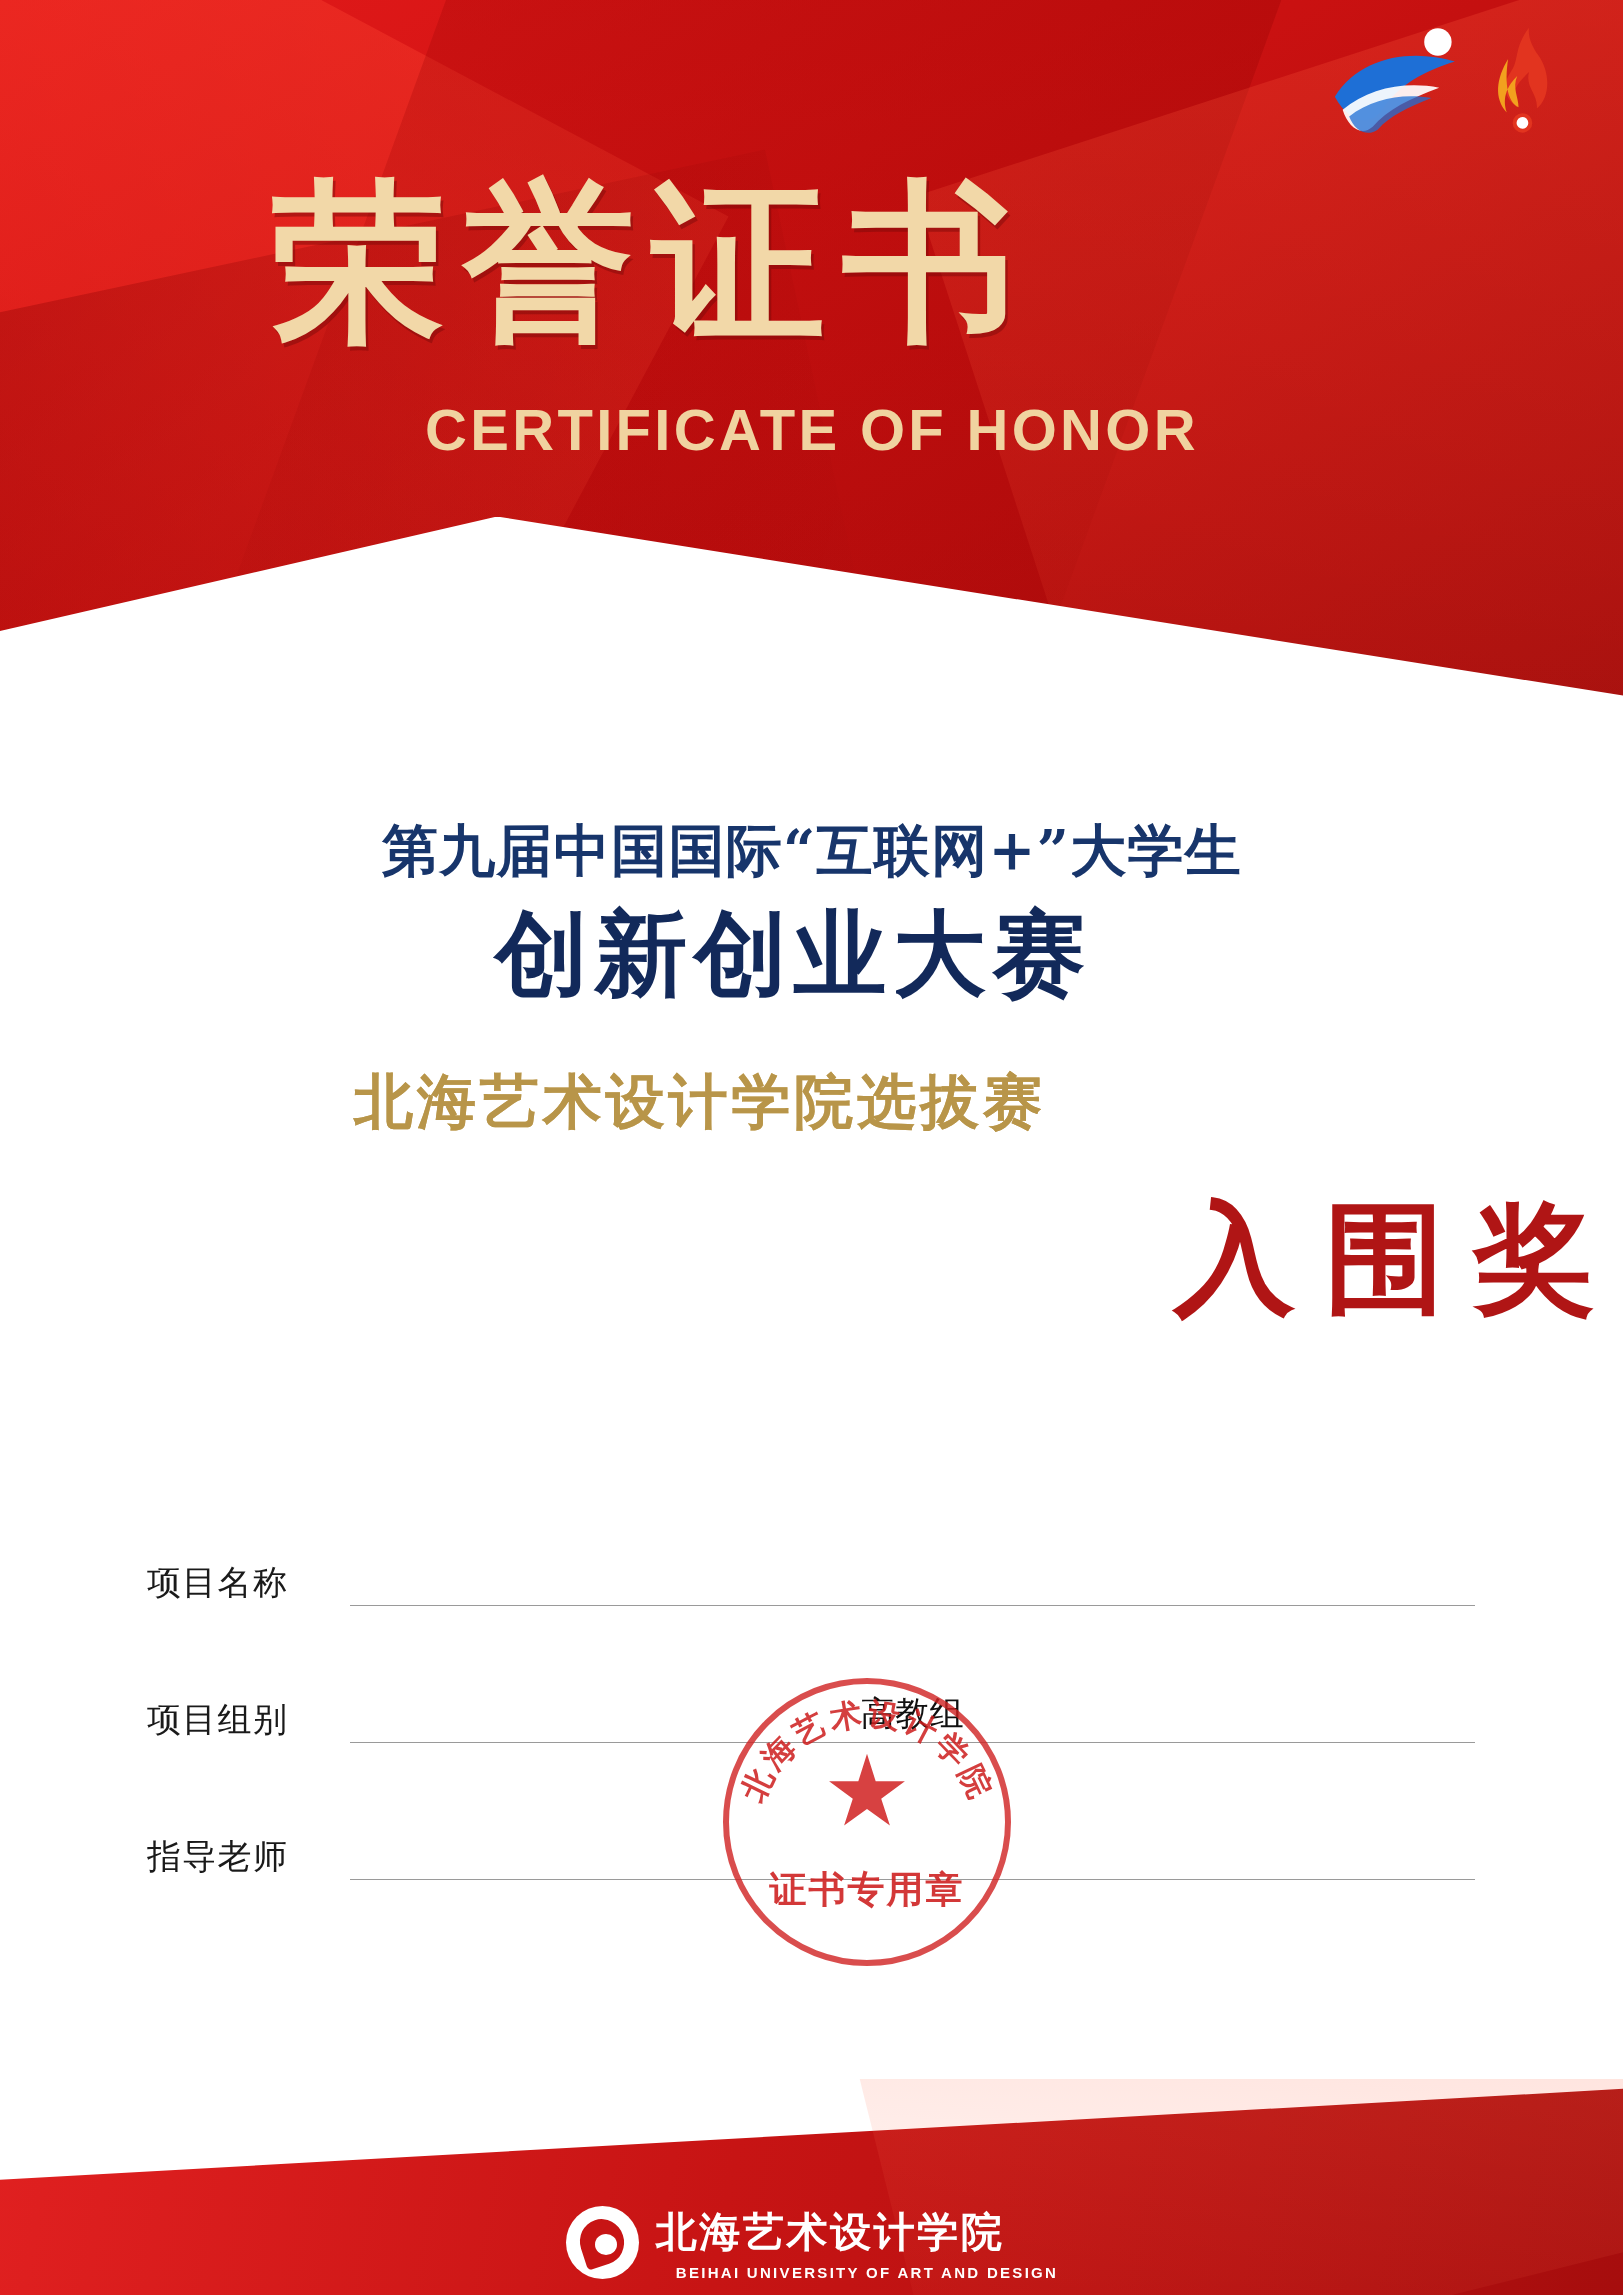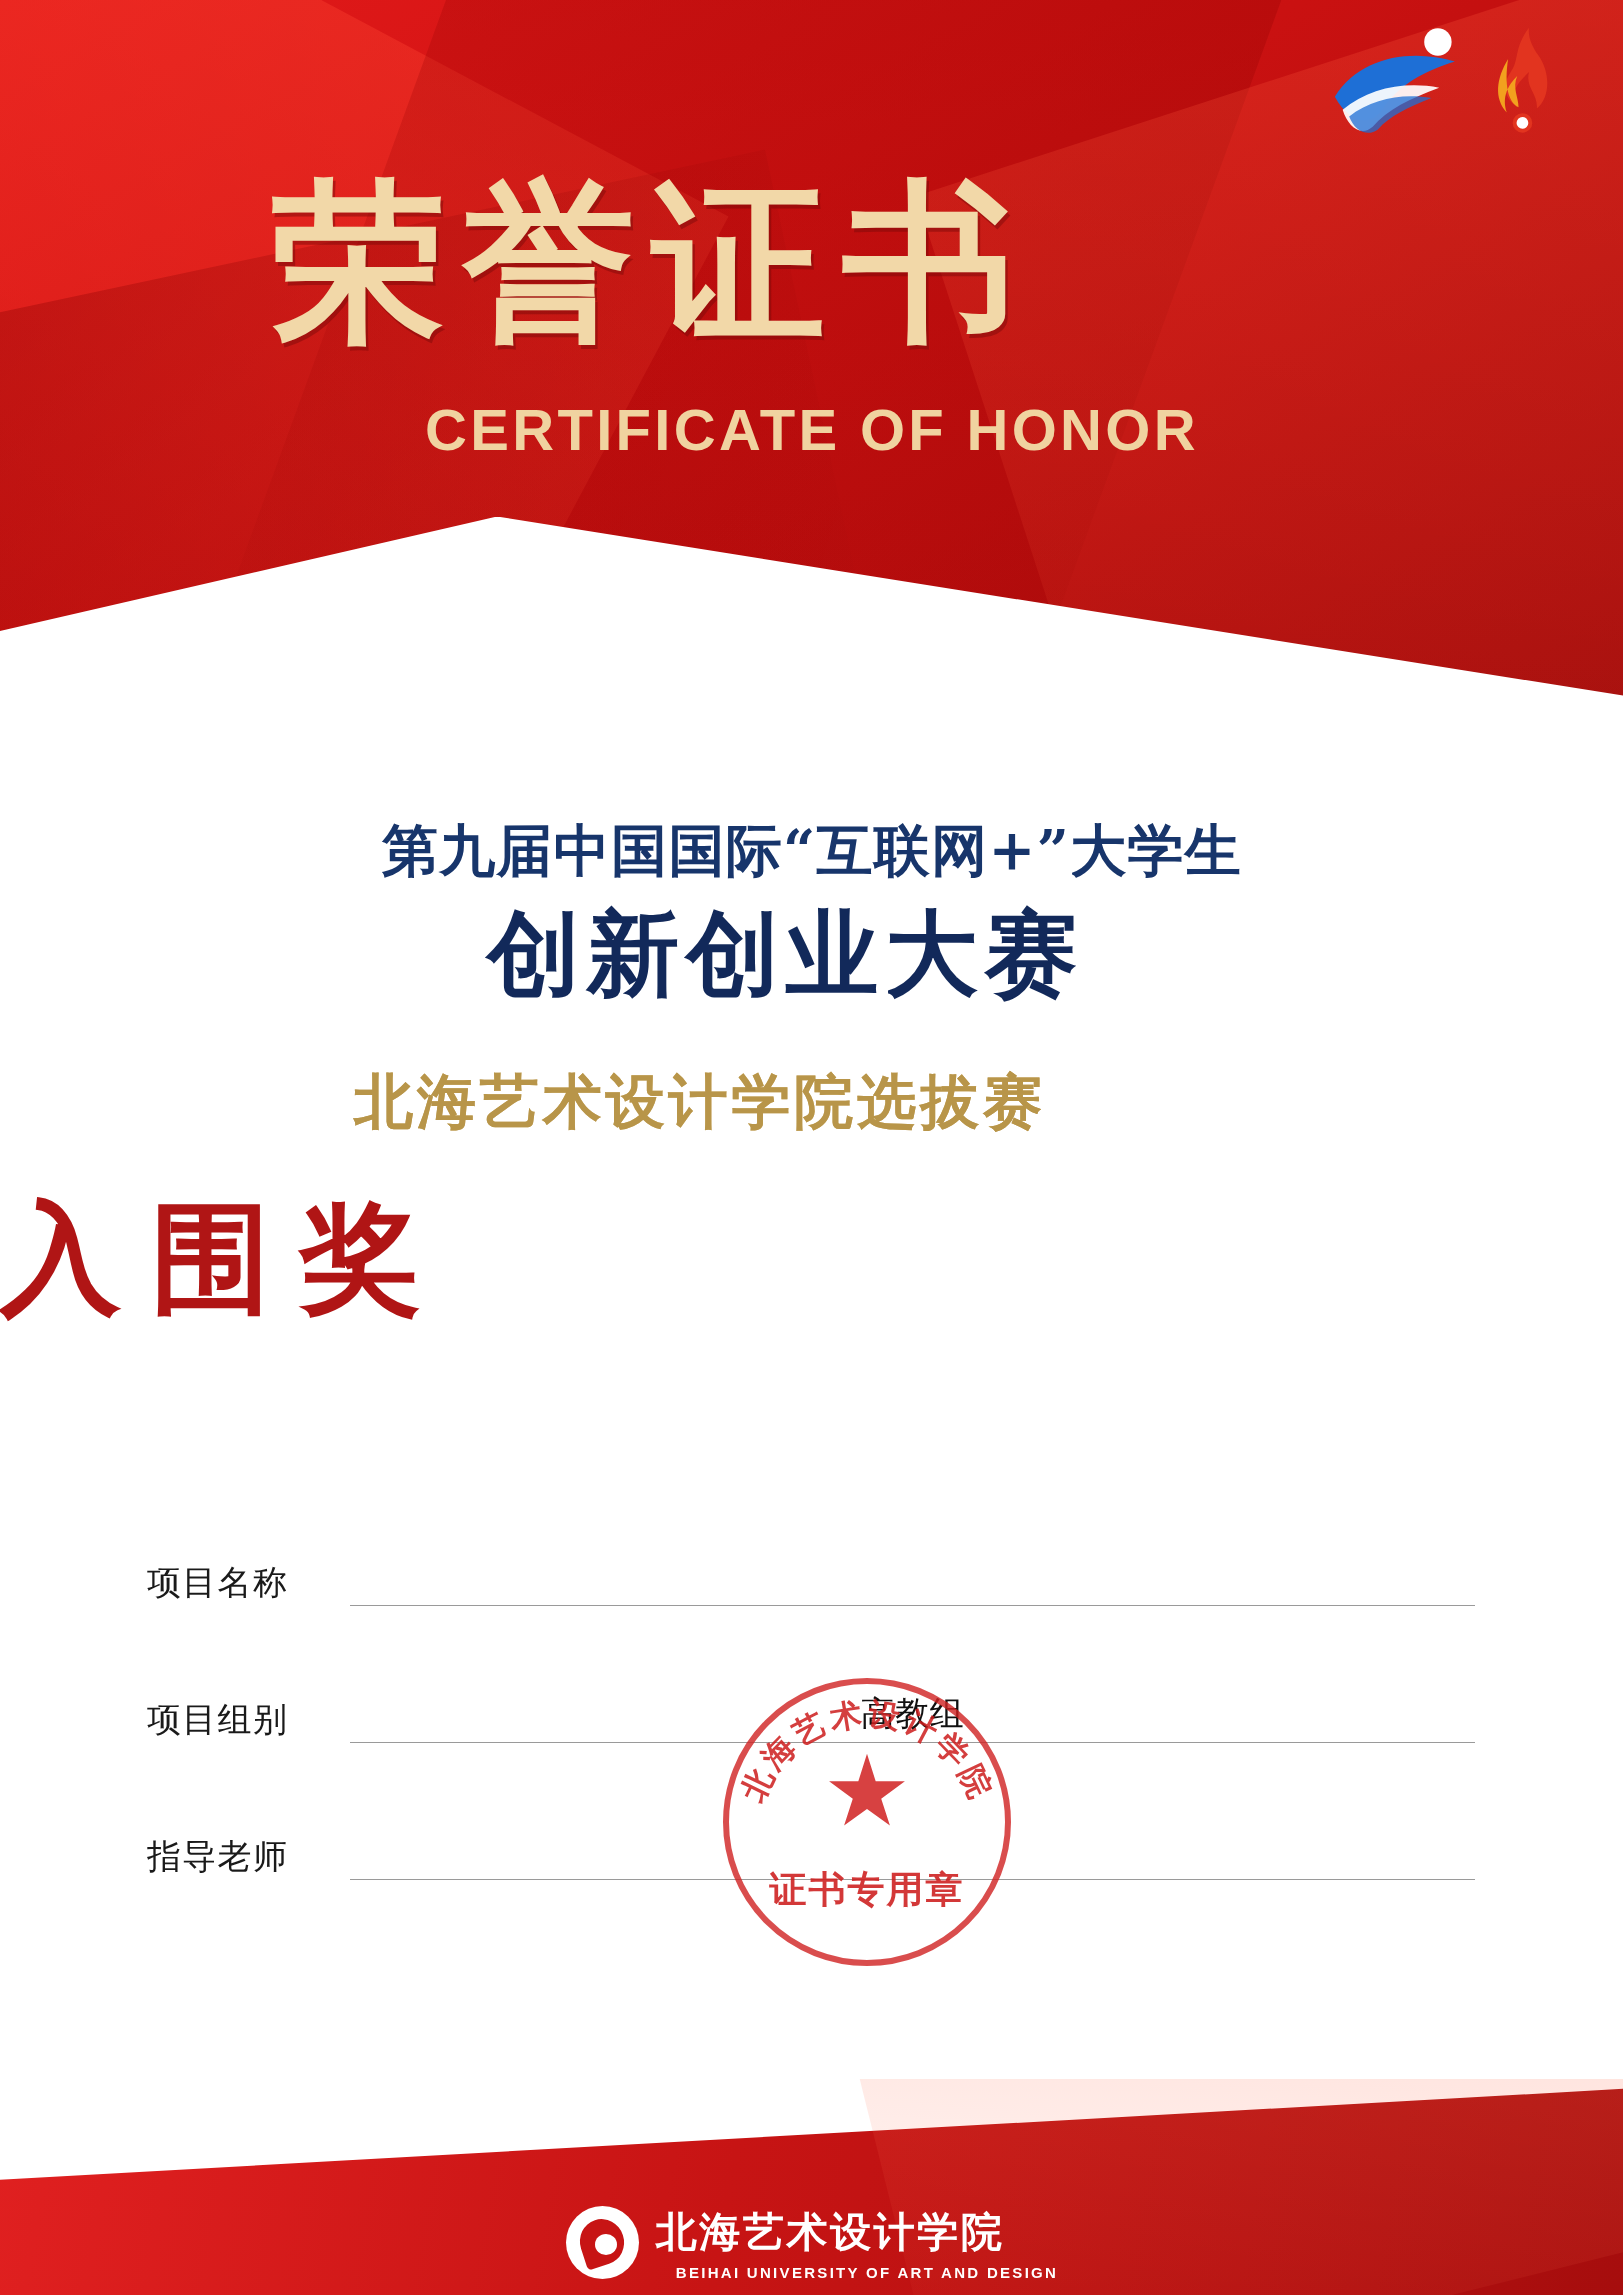--- a/index.html
+++ b/index.html
@@ -112,21 +112,21 @@
     width: 1624px;
     text-align: center;
     font-family: "DejaVu Serif", serif;
     font-size: 56px;
     font-weight: 700;
     color: #17356b;
     letter-spacing: 1.3px;
   }
   .contest-line2 {
     position: absolute;
-    left: 4px; top: 892px;
+    left: 12px; top: 892px;
     width: 1563px;
     text-align: center;
     font-family: "DejaVu Serif", serif;
     font-size: 93px;
     font-weight: 700;
     color: #12295a;
     letter-spacing: 6.5px;
   }
   .contest-line3 {
     position: absolute;
@@ -140,26 +140,27 @@
     background: linear-gradient(90deg,#8b7333 0%, #c9a košmar 1%, #c2a35c 30%, #d8bc7c 50%, #b9913f 75%, #8d6f2c 100%);
     background: linear-gradient(90deg,#907a38 0%, #c2a35c 30%, #dcc188 50%, #bb9442 75%, #8d6f2c 100%);
     -webkit-background-clip: text;
     background-clip: text;
     color: #b89549;
   }
   .award {
     position: absolute;
     left: 0; top: 1178px;
     width: 1600px;
-    text-align: left;
+    text-align: right;
     font-family: "DejaVu Serif", serif;
     font-size: 121px;
     font-weight: 700;
     letter-spacing: 29px;
     color: #b01515;
+    padding-left: 24px;
   }
 
   
   .fields {
     position: absolute;
     left: 147px; top: 1534px;
     width: 1328px;
   }
   .field-row {
     position: relative;

